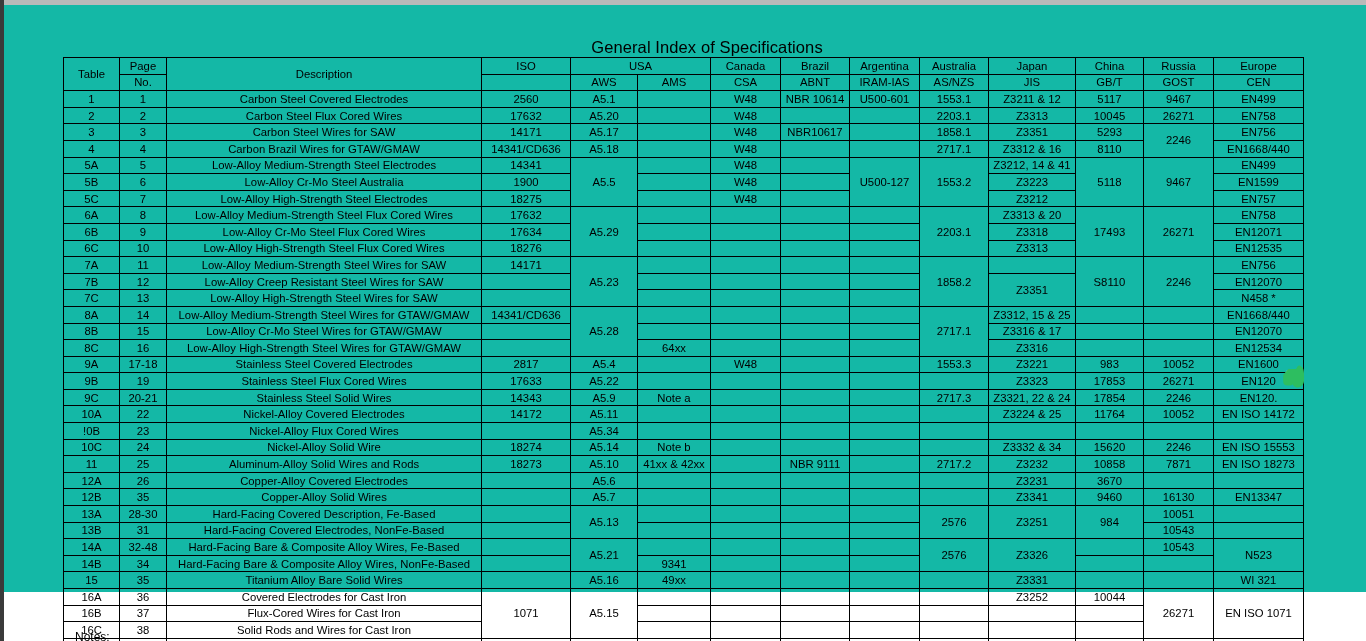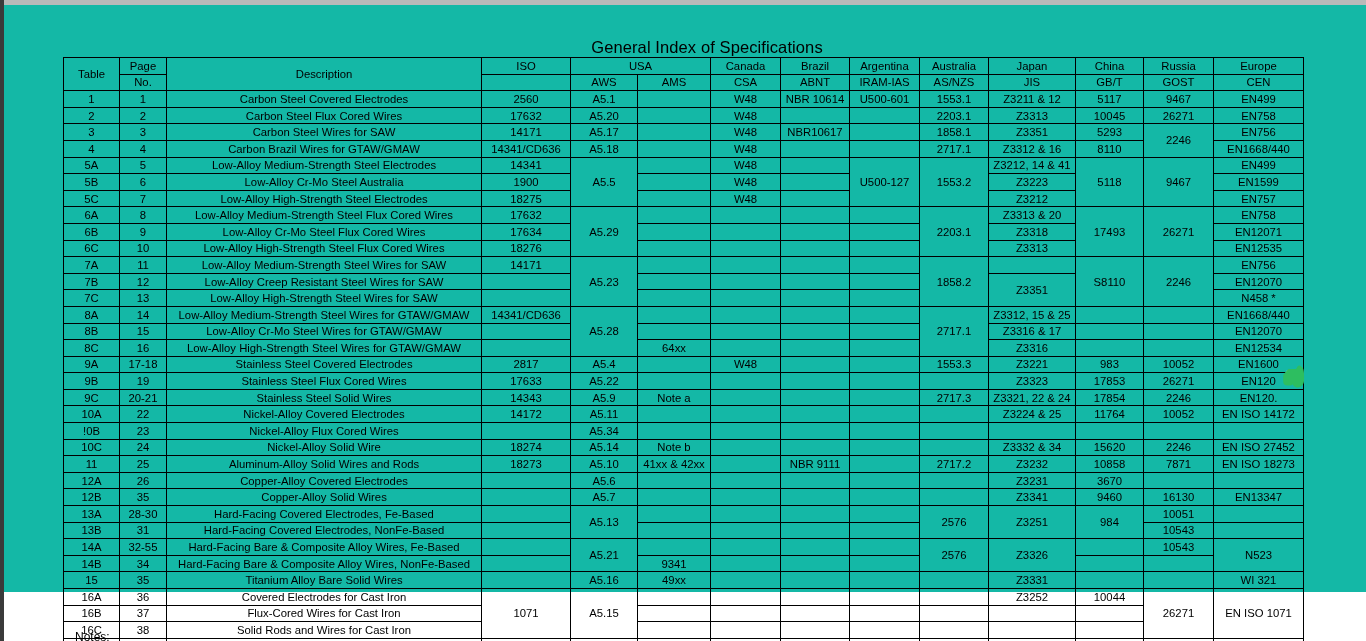--- a/index.html
+++ b/index.html
@@ -480,21 +480,21 @@
             <td>18274</td>
             <td>A5.14</td>
             <td>Note b</td>
             <td></td>
             <td></td>
             <td></td>
             <td></td>
             <td>Z3332 &amp; 34</td>
             <td>15620</td>
             <td>2246</td>
-            <td>EN ISO 27452</td>
+            <td>EN ISO 15553</td>
           </tr>
           <tr>
             <td>11</td>
             <td>25</td>
             <td class="desc">Aluminum-Alloy Solid Wires and Rods</td>
             <td>18273</td>
             <td>A5.10</td>
             <td>41xx &amp; 42xx</td>
             <td></td>
             <td>NBR 9111</td>
@@ -533,21 +533,21 @@
             <td></td>
             <td></td>
             <td>Z3341</td>
             <td>9460</td>
             <td>16130</td>
             <td>EN13347</td>
           </tr>
           <tr>
             <td>13A</td>
             <td>28-30</td>
-            <td class="desc">Hard-Facing Covered Electrodes, Fe-Based</td>
+            <td class="desc">Hard-Facing Covered Description, Fe-Based</td>
             <td></td>
             <td rowspan="2">A5.13</td>
             <td></td>
             <td></td>
             <td></td>
             <td></td>
             <td rowspan="2">2576</td>
             <td rowspan="2">Z3251</td>
             <td rowspan="2">984</td>
             <td>10051</td>
@@ -560,21 +560,21 @@
             <td></td>
             <td></td>
             <td></td>
             <td></td>
             <td></td>
             <td>10543</td>
             <td></td>
           </tr>
           <tr>
             <td>14A</td>
-            <td>32-55</td>
+            <td>32-48</td>
             <td class="desc">Hard-Facing Bare &amp; Composite Alloy Wires, Fe-Based</td>
             <td></td>
             <td rowspan="2">A5.21</td>
             <td></td>
             <td></td>
             <td></td>
             <td></td>
             <td rowspan="2">2576</td>
             <td rowspan="2">Z3326</td>
             <td></td>

